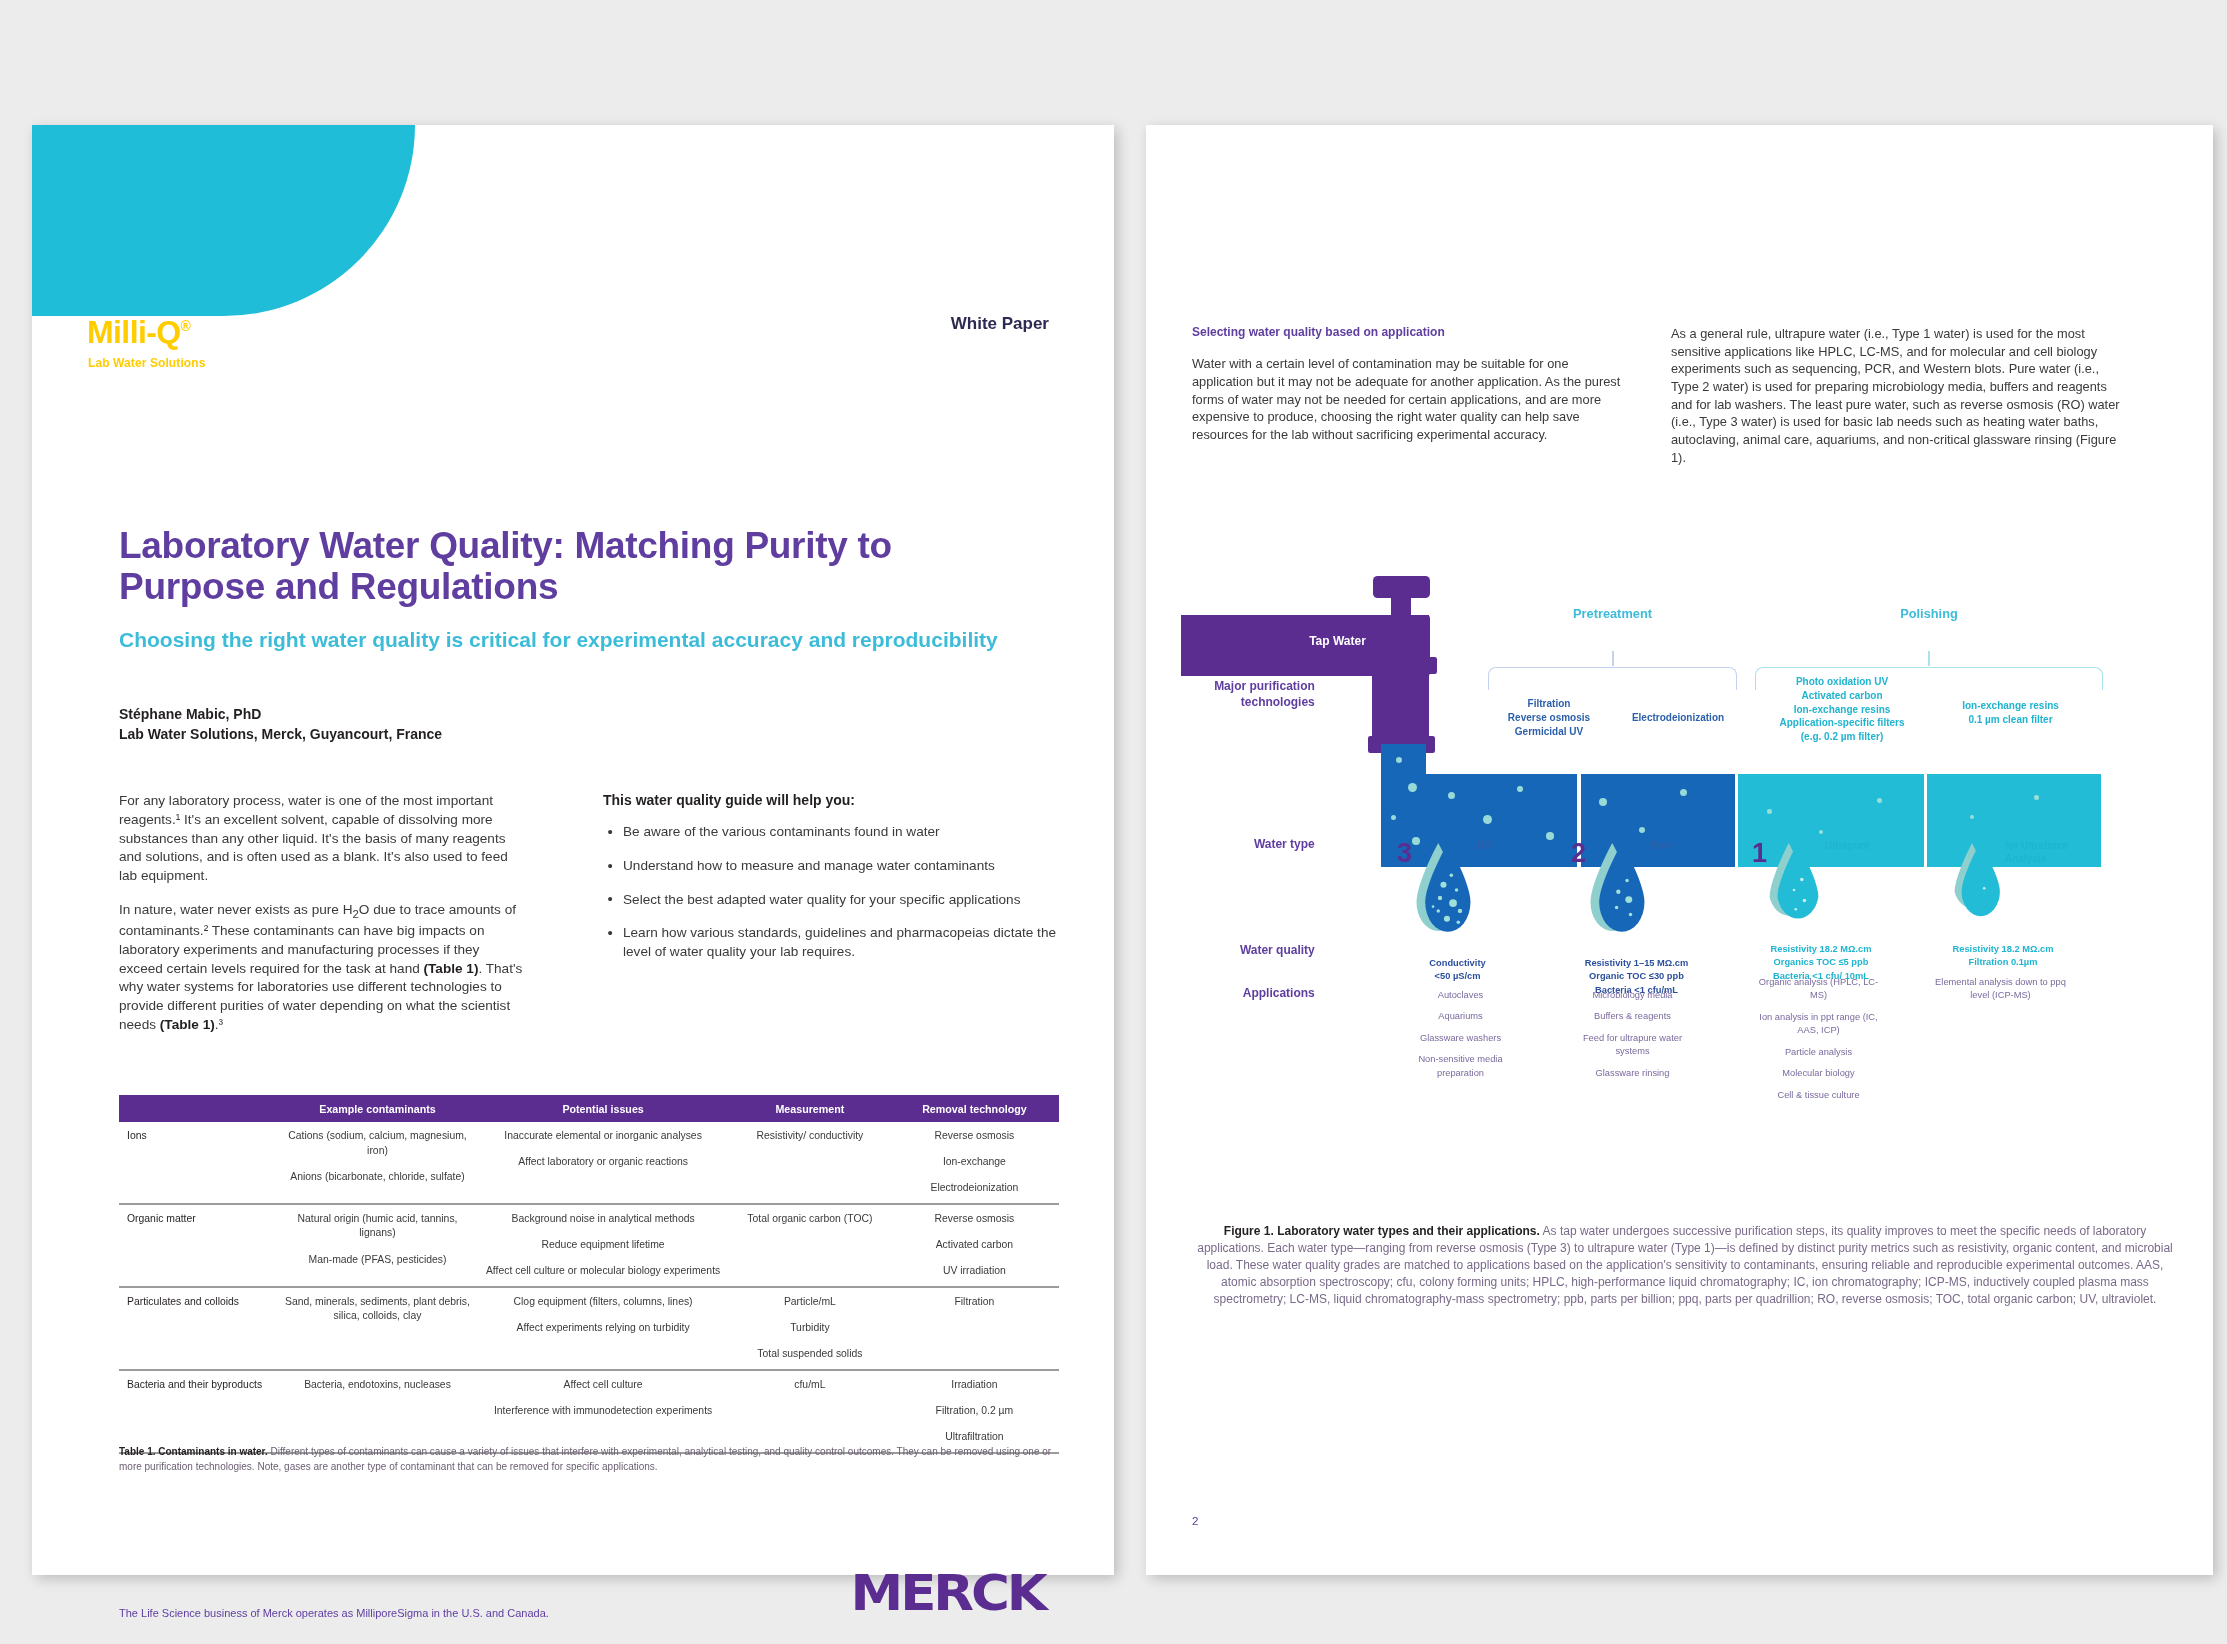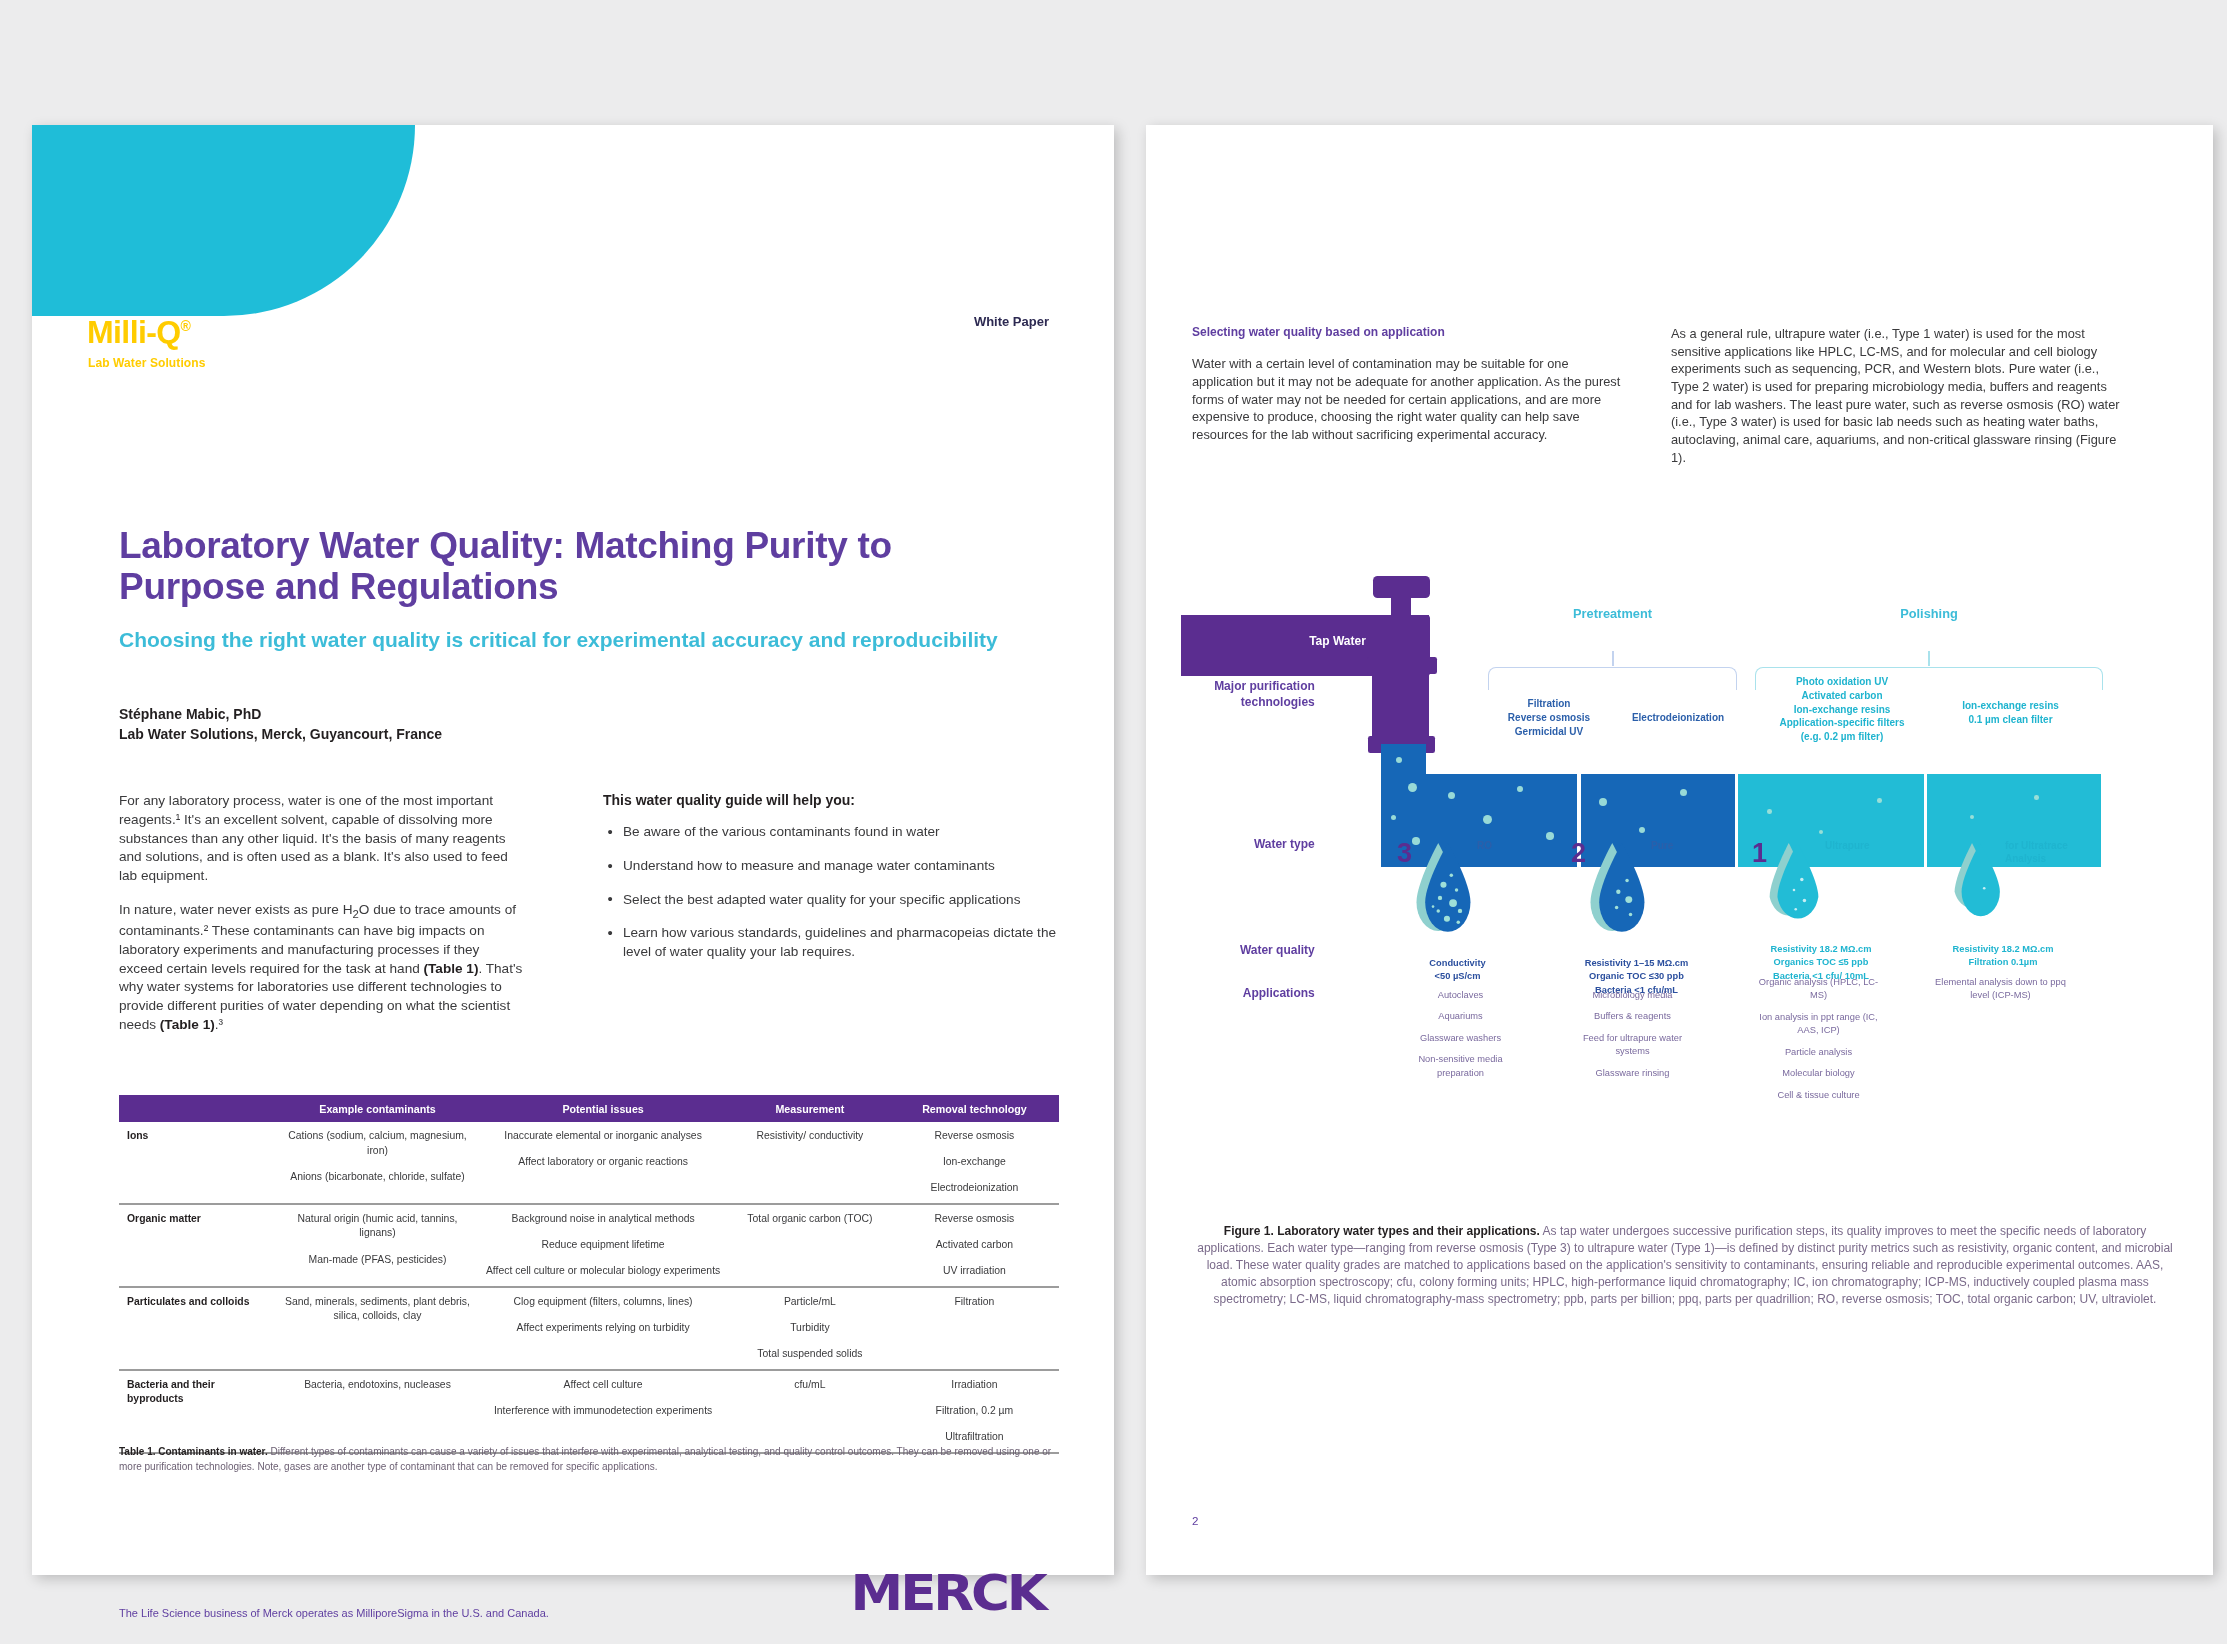--- a/index.html
+++ b/index.html
@@ -35,21 +35,21 @@
     letter-spacing: -0.6px; line-height: 1;
   }
   .logo-text .reg { font-size: 14px; vertical-align: super; }
   .logo-sub {
     position: absolute; left: 56px; top: 231px;
     font-size: 12px; font-weight: 700; color: #ffcc00;
     letter-spacing: 0.1px;
   }
   .white-paper {
     position: absolute; right: 65px; top: 189px;
-    font-size: 13px; font-weight: 700; color: #2d2a52;
+    font-size: 17px; font-weight: 700; color: #2d2a52;
   }
 
   .doc-title {
     position: absolute; left: 87px; top: 400px; width: 928px;
     font-size: 37px; font-weight: 700; color: #5f3ea0;
     line-height: 1.12; letter-spacing: -0.3px;
   }
   .doc-sub {
     position: absolute; left: 87px; top: 502px; width: 940px;
     font-size: 21px; font-weight: 600; color: #3cbcd8;
@@ -87,21 +87,21 @@
     background: #5b2d90; color: #ffffff;
     font-size: 10.7px; font-weight: 700; padding: 7.5px 3.5px;
     text-align: center; vertical-align: middle;
   }
   table.contam thead th:first-child { text-align: left; padding-left: 8px; }
   table.contam td {
     font-size: 10.4px; color: #3a3a3c; padding: 7px 4.6px;
     text-align: center; vertical-align: top; line-height: 1.4;
   }
   table.contam td.rowhead {
-    text-align: left; padding-left: 8px; color: #231f20; font-weight: 700;
+    text-align: left; padding-left: 8px; color: #231f20; font-weight: 400;
   }
   table.contam tbody tr.grp { border-bottom: 2px solid #9c9c9c; }
   table.contam tbody tr.grp.last { border-bottom: 2px solid #9c9c9c; }
   .cellstack > div { margin-bottom: 11.6px; }
   .cellstack > div:last-child { margin-bottom: 0; }
   .col-a { width: 17%; } .col-b { width: 21%; }
   .col-c { width: 27%; } .col-d { width: 17%; } .col-e { width: 18%; }
 
   .tbl-caption {
     position: absolute; left: 87px; top: 1320px; width: 940px;

